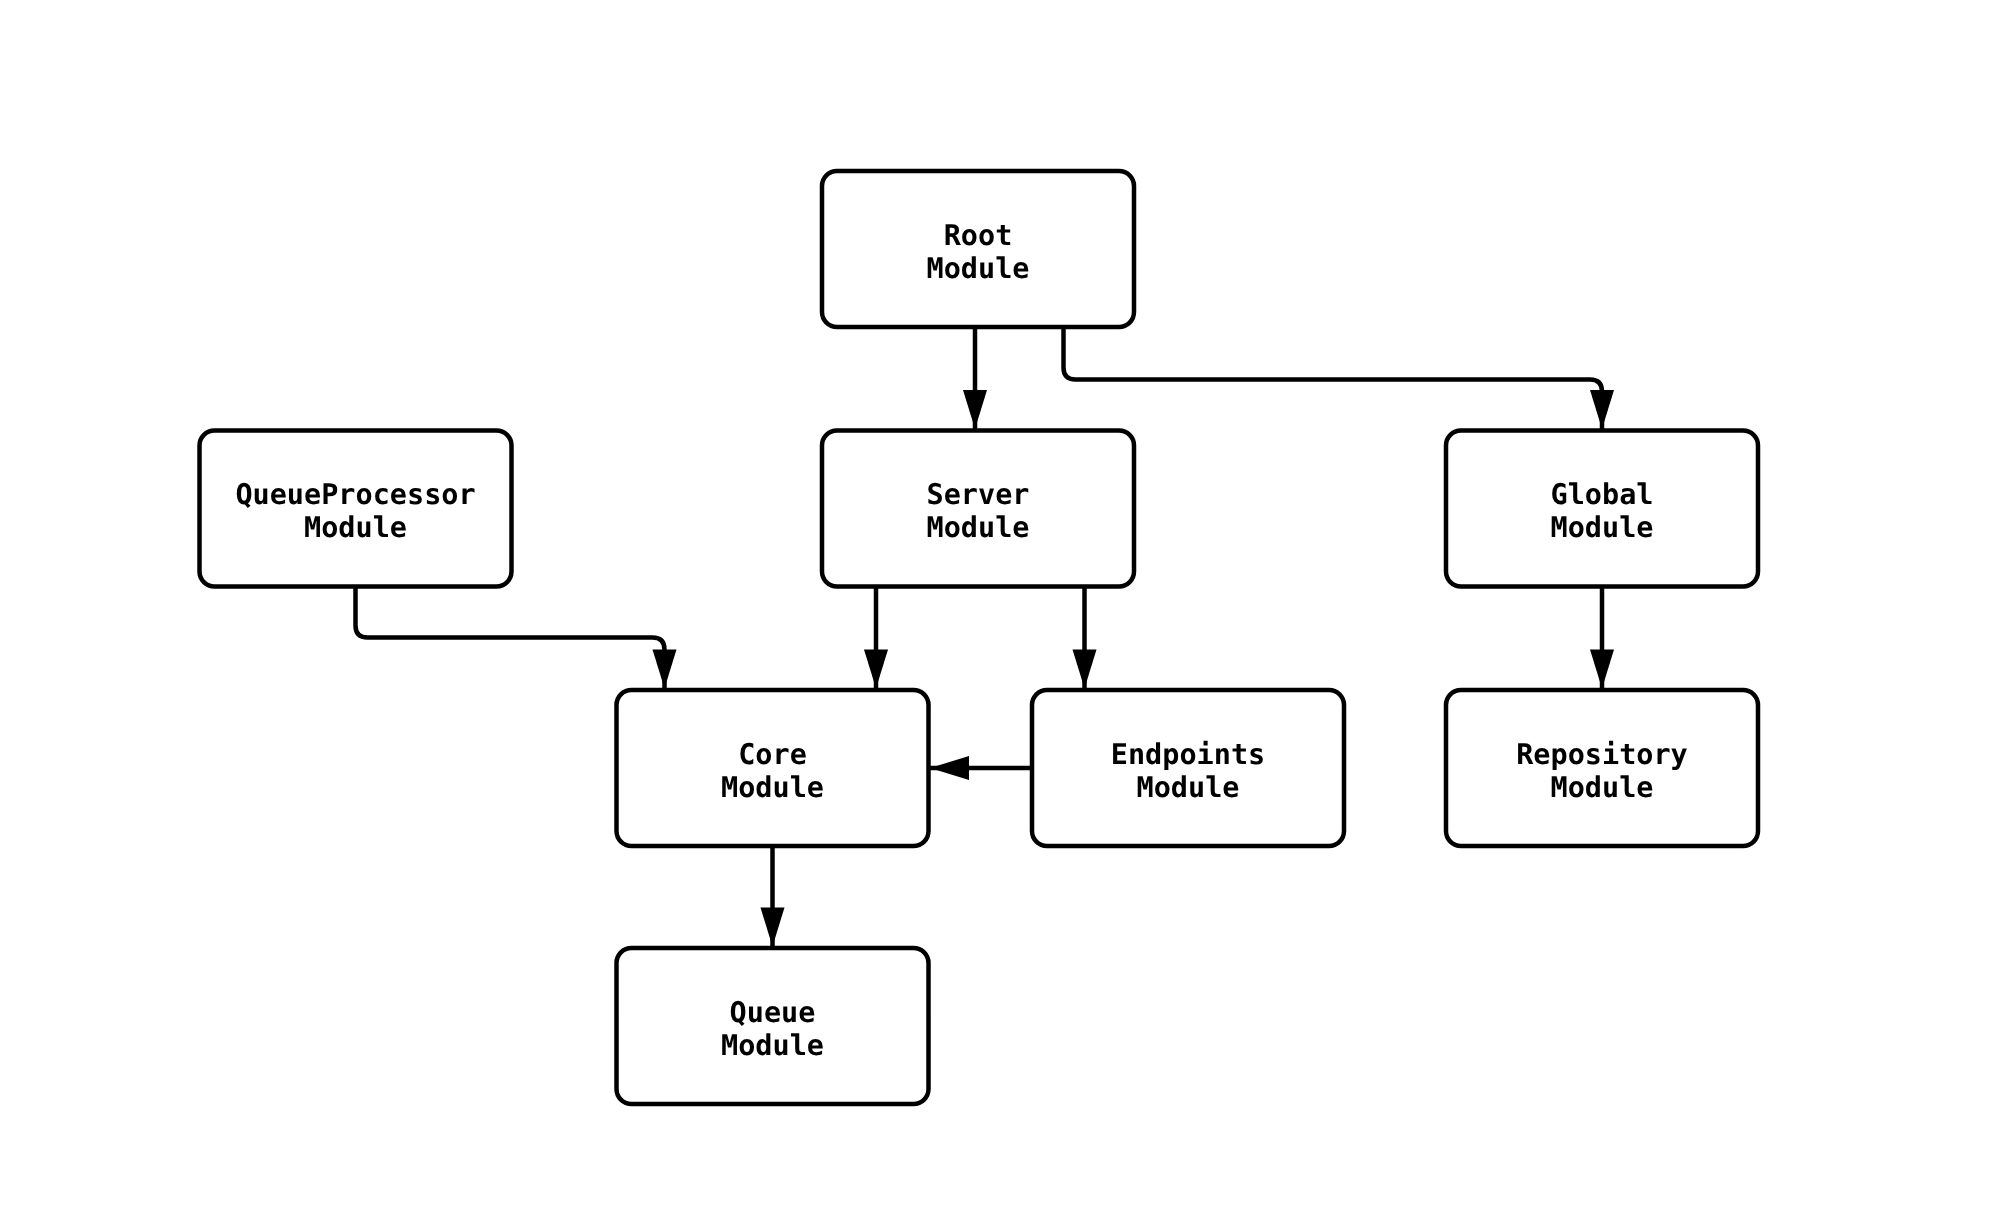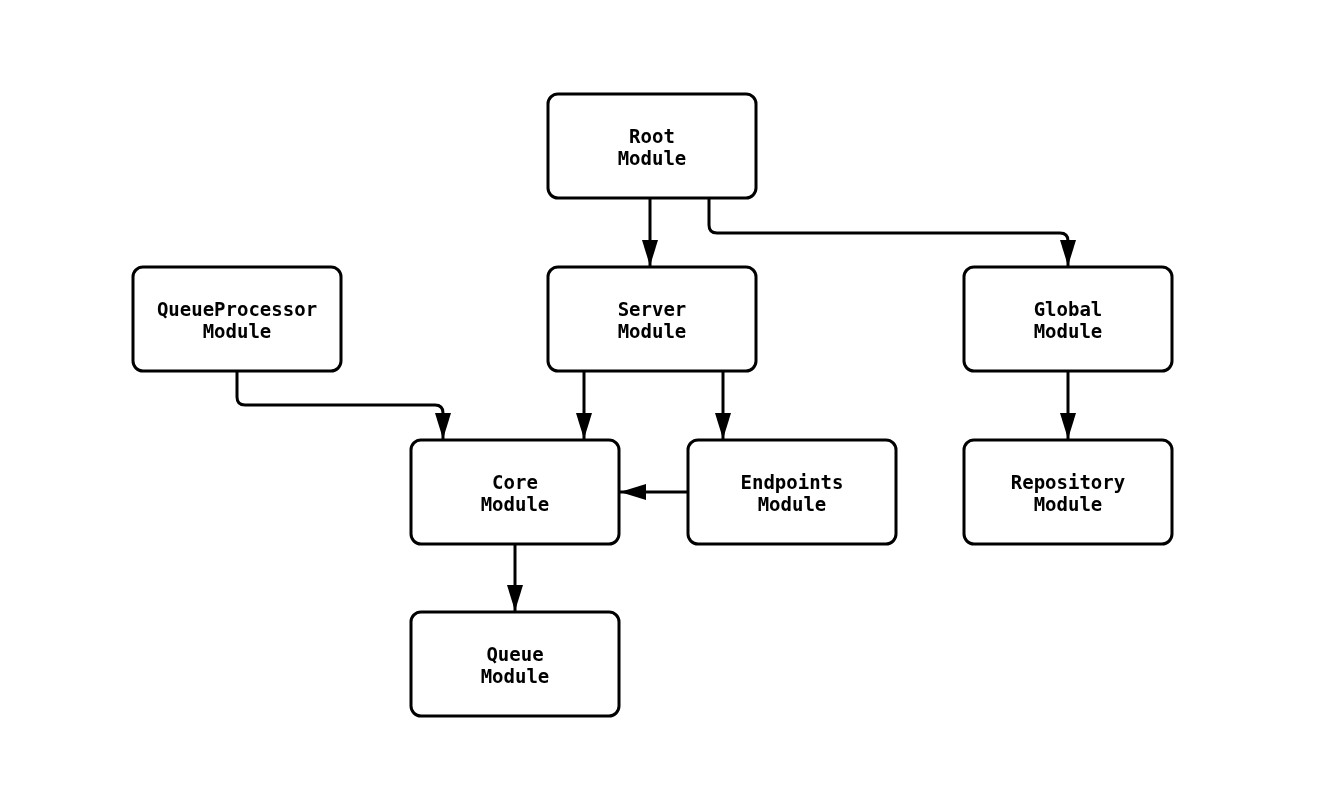--- a/index.html
+++ b/index.html
@@ -9,20 +9,21 @@
     width: 1337px;
     height: 809px;
     overflow: hidden;
     font-family: "DejaVu Sans Mono", monospace;
   }
   .canvas {
     position: relative;
     width: 1337px;
     height: 731px;
     background: #ffffff;
+    margin-top: 20px;
   }
   svg { display: block; }
   .node-rect {
     fill: #ffffff;
     stroke: #000000;
     stroke-width: 3;
   }
   .node-label {
     fill: #000000;
     font-family: "DejaVu Sans Mono", monospace;

